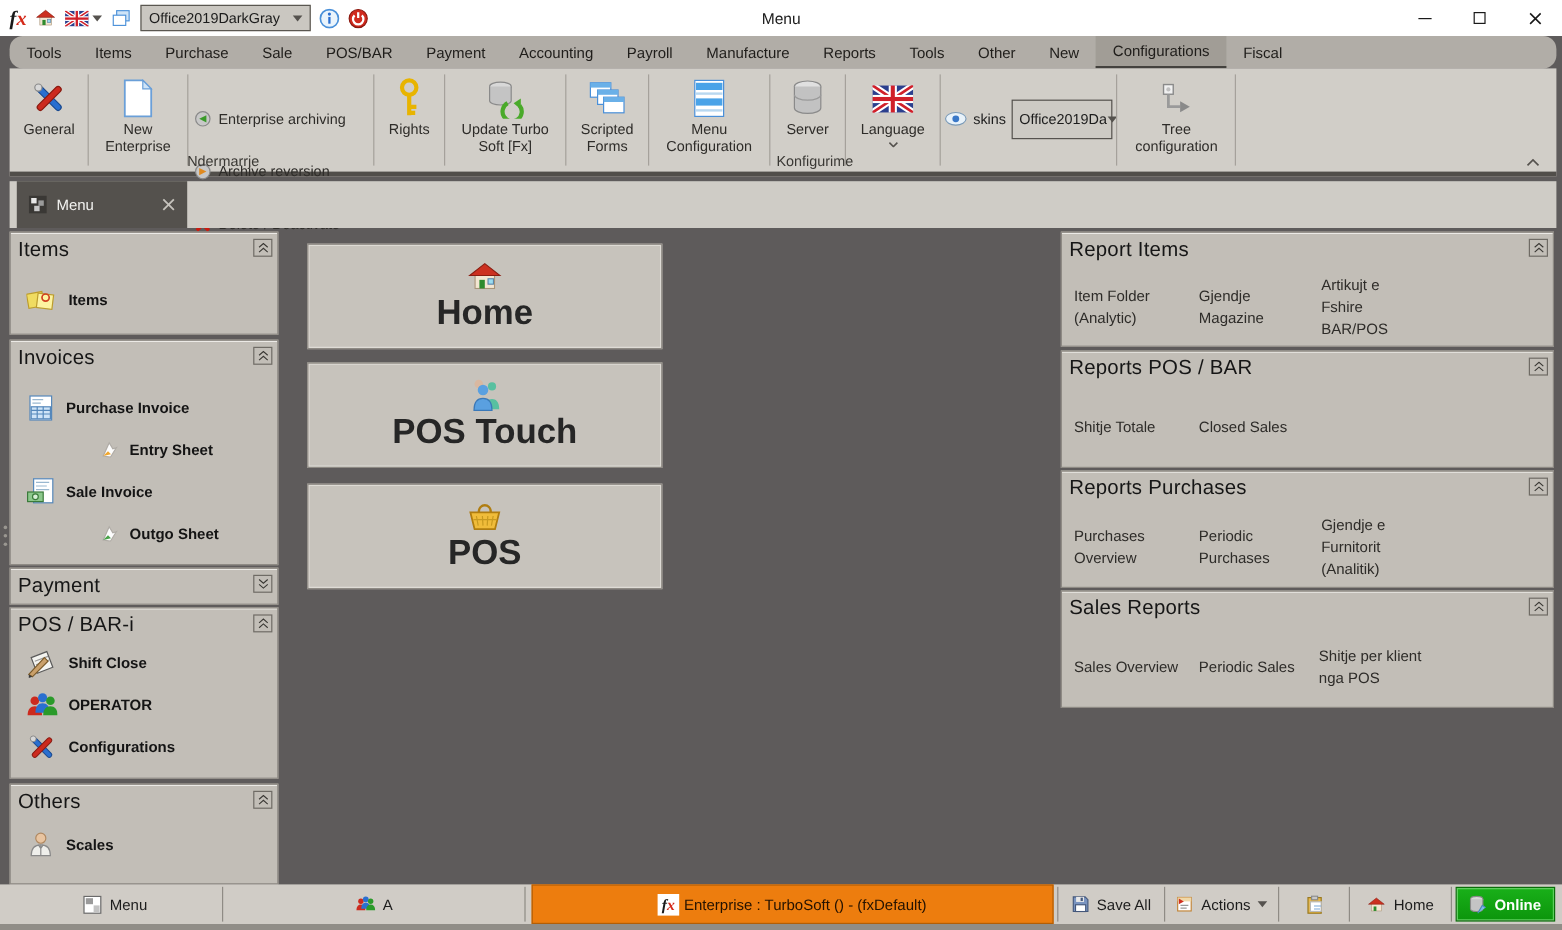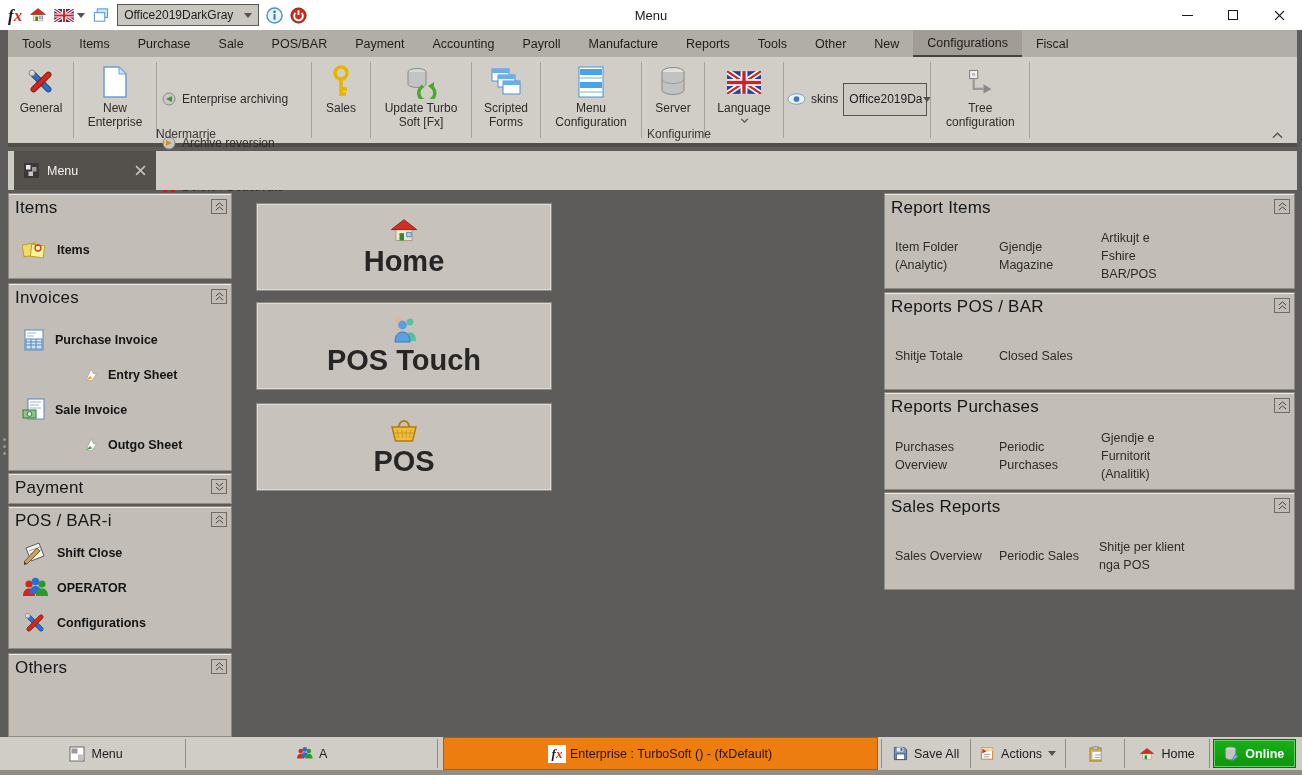--- a/index.html
+++ b/index.html
@@ -13,21 +13,21 @@
   .fxlogo .f { color:#1a1a1a; } .fxlogo .x { color:#d42a1a; }
   .skin-combo { display:flex; align-items:center; justify-content:space-between; width:142px; height:22px; border:1px solid #5a5751; background:#cac7c1; font-size:12px; padding:0 6px; }
   .caret { width:0; height:0; border-left:4px solid transparent; border-right:4px solid transparent; border-top:5px solid #55524e; }
   .title-center { position:absolute; left:0; right:0; text-align:center; font-size:13px; color:#1a1a1a; pointer-events:none; }
   .wincontrols { position:absolute; right:0; top:0; height:30px; display:flex; }
   .winbtn { width:46px; height:30px; display:flex; align-items:center; justify-content:center; }
   .glyph-min { width:11px; height:1px; background:#1a1a1a; }
   .glyph-max { width:10px; height:10px; border:1px solid #1a1a1a; }
 
   
-  .tabstrip { position:absolute; left:8px; top:30px; width:1289px; height:27px; background:#b1ada7; display:flex; align-items:stretch; }
+  .tabstrip { position:absolute; left:8px; top:30px; width:1289px; height:27px; background:#b1ada7; display:flex; align-items:stretch;border-radius:11px; }
   .rtab { padding:0 14px; display:flex; align-items:center; font-size:12.5px; color:#1f1d1a; cursor:default; }
   .rtab.active { background:#a19d96; border-bottom:2px solid #44423e; }
 
   
   .ribbon { position:absolute; left:8px; top:57px; width:1289px; height:90px; background:#d1cec8; border-bottom:4px solid #514e4a; }
   .ribbon-row { display:flex; align-items:flex-start; padding:4px 0 0 4px; height:78px; }
   .rsep { width:1px; height:76px; background:#a5a19b; margin:1px 3px 0 3px; flex:none; }
   .rbtn { display:flex; flex-direction:column; align-items:center; justify-content:flex-start; padding-top:2px; flex:none; cursor:default; }
   .rbtn .ric { height:38px; display:flex; align-items:center; justify-content:center; }
   .rbtn .rlbl { font-size:12px; line-height:1.15; text-align:center; color:#2e2c29; margin-top:1px; }
@@ -206,21 +206,21 @@
         </div>
     </div>
     <div class="rsep"></div>
     <div class="rbtn" style="width:52px">
       <div class="ric">
           <svg width="20" height="34" viewBox="0 0 20 34">
             <circle cx="10" cy="8" r="6" fill="none" stroke="#e8b400" stroke-width="3.5"></circle>
             <path d="M10 14 L10 31 M10 24 L16 24 M10 29 L15 29" stroke="#e8b400" stroke-width="3.5"></path>
           </svg>
         </div>
-      <div class="rlbl">Sales</div>
+      <div class="rlbl">Rights</div>
     </div>
     <div class="rsep"></div>
     <div class="rbtn" style="width:94px">
       <div class="ric">
           <svg width="34" height="34" viewBox="0 0 34 34">
             <ellipse cx="13" cy="7" rx="9" ry="3.5" fill="#d8d8d8" stroke="#8a8a8a"></ellipse>
             <path d="M4 7 L4 19 c0 2 4 3.5 9 3.5 s9 -1.5 9 -3.5 L22 7" fill="#c4c4c4" stroke="#8a8a8a"></path>
             <path d="M19 21 a8 8 0 1 0 10 2" fill="none" stroke="#4aaa2a" stroke-width="3.5"></path>
             <polygon points="30,17 30,26 24,21" fill="#4aaa2a"></polygon>
           </svg>
@@ -451,20 +451,28 @@
     </div>
   </div>
 
   <div class="panel" style="flex:1">
     <div class="phdr">Others</div>
     <div class="collapse-btn">
         <svg width="9" height="9" viewBox="0 0 10 10">
           <path d="M1 4.5 L5 1 L9 4.5 M1 9 L5 5.5 L9 9" stroke="#3a3834" fill="none"></path>
         </svg>
       </div>
+    <div class="srow-item" style="margin-top:6px">
+      <svg width="24" height="24" viewBox="0 0 24 24">
+          <circle cx="12" cy="6.5" r="4.2" fill="#e8c4a0" stroke="#b08860"></circle>
+          <path d="M4 21 c0-6.5 3.6-9 8-9 s8 2.5 8 9 Z" fill="#efefeb" stroke="#8a8a8a"></path>
+          <path d="M12 12 L12 21 M10 12 l2 3 l2 -3" stroke="#8a8a8a" fill="none"></path>
+        </svg>
+      <span>Scales</span>
+    </div>
   </div>
 </div>
 
 <div class="bigbtn" style="top:203px">
   <svg width="30" height="27" viewBox="0 0 32 30">
       <rect x="7" y="13" width="18" height="13" fill="#f3e6d2" stroke="#a89478"></rect>
       <polygon points="2,14 16,3 30,14" fill="#cc3020" stroke="#8a1c10"></polygon>
       <rect x="11" y="18" width="5" height="8" fill="#2e8b2e"></rect>
       <rect x="19" y="17" width="5" height="5" fill="#9adcf0" stroke="#5a84a8"></rect>
     </svg>

